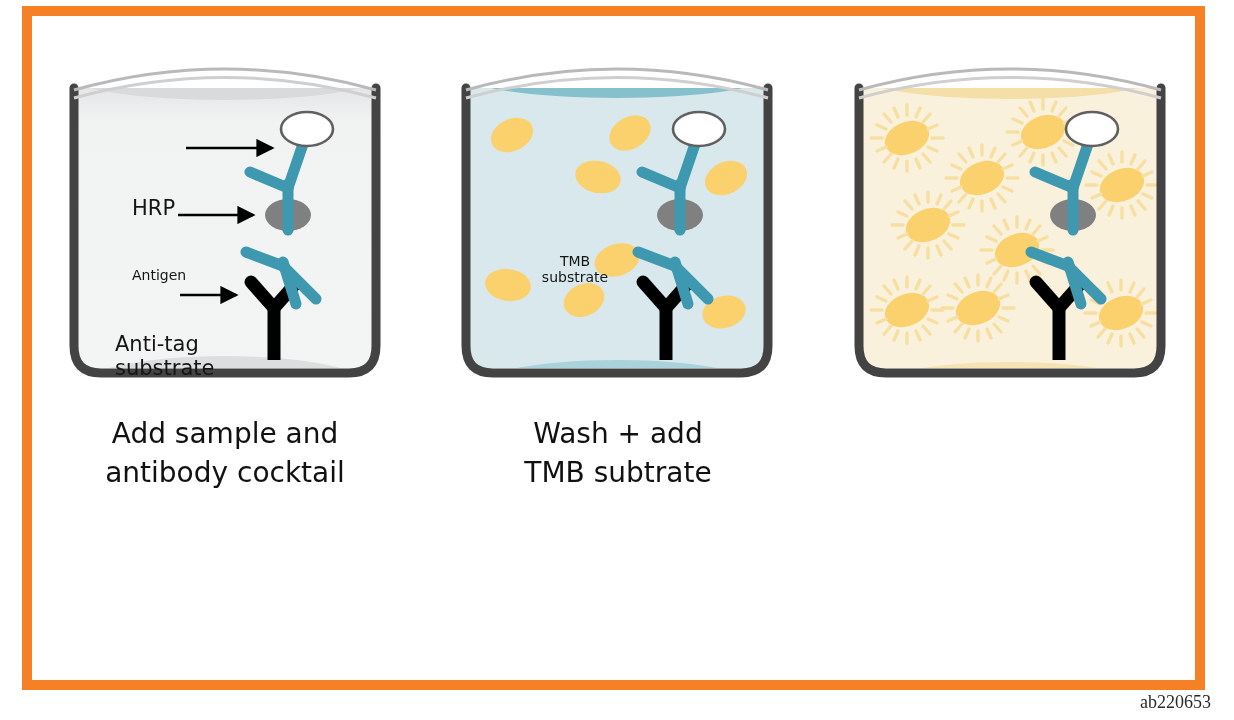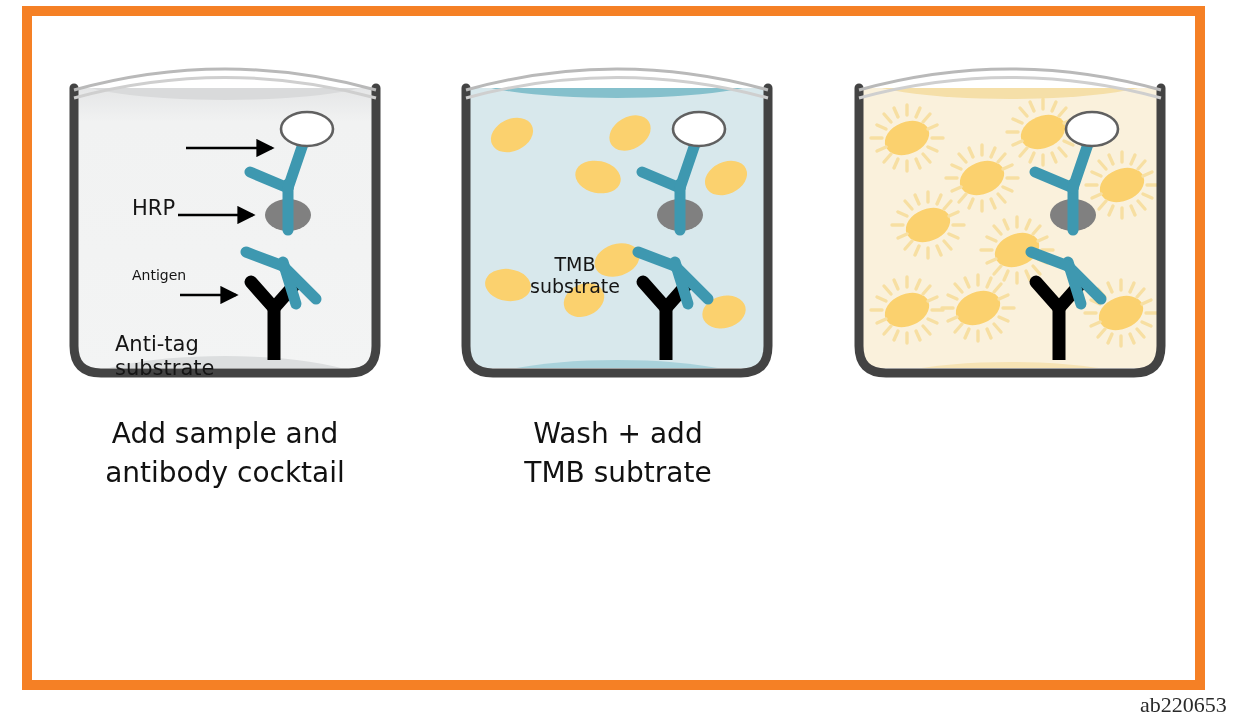--- a/index.html
+++ b/index.html
@@ -27,39 +27,39 @@
 
   
   .welltext{
     position:absolute;color:#151515;
     font-family:"DejaVu Sans", sans-serif;
     line-height:1.16;white-space:pre;
   }
   .lbl-hrp{left:72px;top:136px;font-size:21px;}
   .lbl-antigen{left:72px;top:207px;font-size:14px;}
   .lbl-antitag{left:55px;top:272px;font-size:21px;}
-  .lbl-tmb{left:58px;top:193px;font-size:19px;text-align:center;width:130px;}
+  .lbl-tmb{left:58px;top:193px;font-size:14px;text-align:center;width:130px;}
 
   
   .caption{
     position:absolute;top:415px;width:400px;text-align:center;
     font-size:28px;line-height:1.38;color:#111;
     font-family:"DejaVu Sans", sans-serif;white-space:pre-line;
   }
   .cap1{left:25px;}
   .cap2{left:418px;}
   .cap3{left:812px;}
 
   
   .timeline{position:absolute;left:0;top:585px;width:1234px;height:80px;}
 
   
   .catcode{
     position:absolute;left:1140px;top:692px;
-    font-size:22px;color:#2a2a2a;
+    font-size:18px;color:#2a2a2a;
     font-family:"Liberation Serif", serif;
   }
 </style>
 </head>
 <body>
 
 <div id="stage">
 
   <div class="frame"></div>
 

